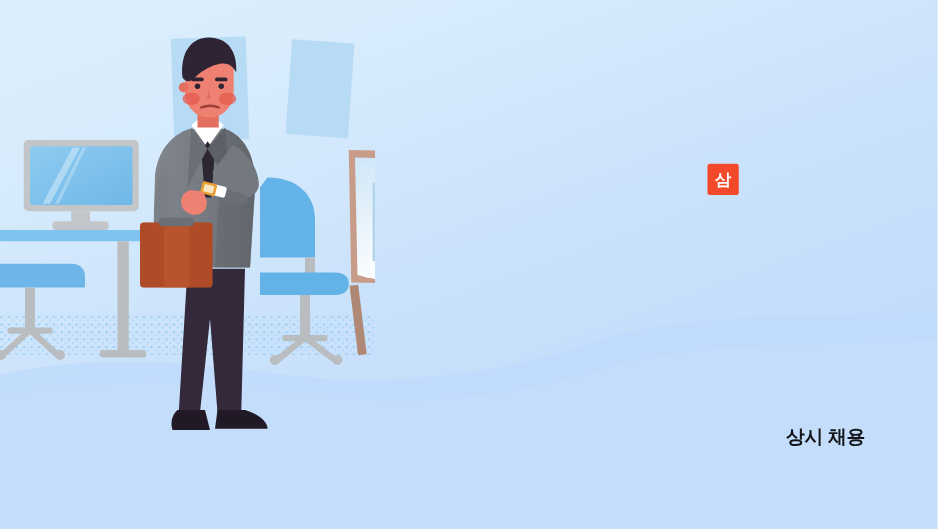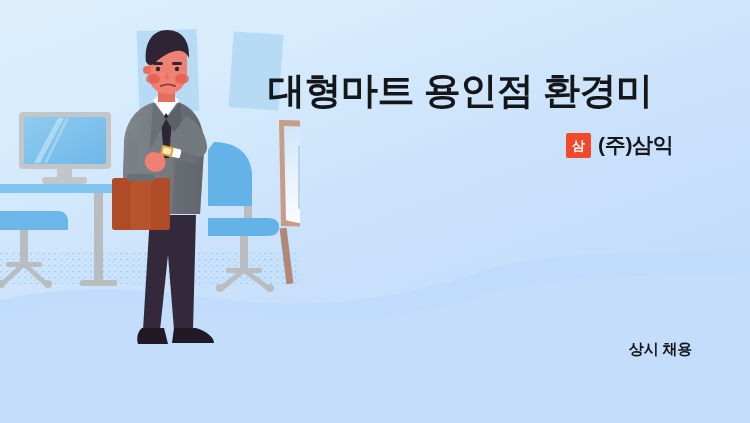--- a/index.html
+++ b/index.html
@@ -219,22 +219,20 @@
         <rect x="330" y="160" width="7" height="48" fill="#63b2e8"></rect>
         <rect x="339" y="182" width="7" height="26" fill="#63b2e8"></rect>
         <rect x="348" y="196" width="7" height="12" fill="#63b2e8"></rect>
 
         <path d="M300,180 C312,150 330,146 342,163 C352,177 358,190 364,194" stroke="#b9d8ee" stroke-width="2" fill="none"></path>
       </g>
 
     </svg>
   </div>
 
-  <div class="headline">대형마트 용인점 환경미</div>
 
   <div class="brand-row">
     <div class="brand-badge">삼</div>
-    <div class="brand-name">(주)삼익</div>
   </div>
 
   <div class="hiring">상시 채용</div>
 
 </div>
 
 </body></html>

